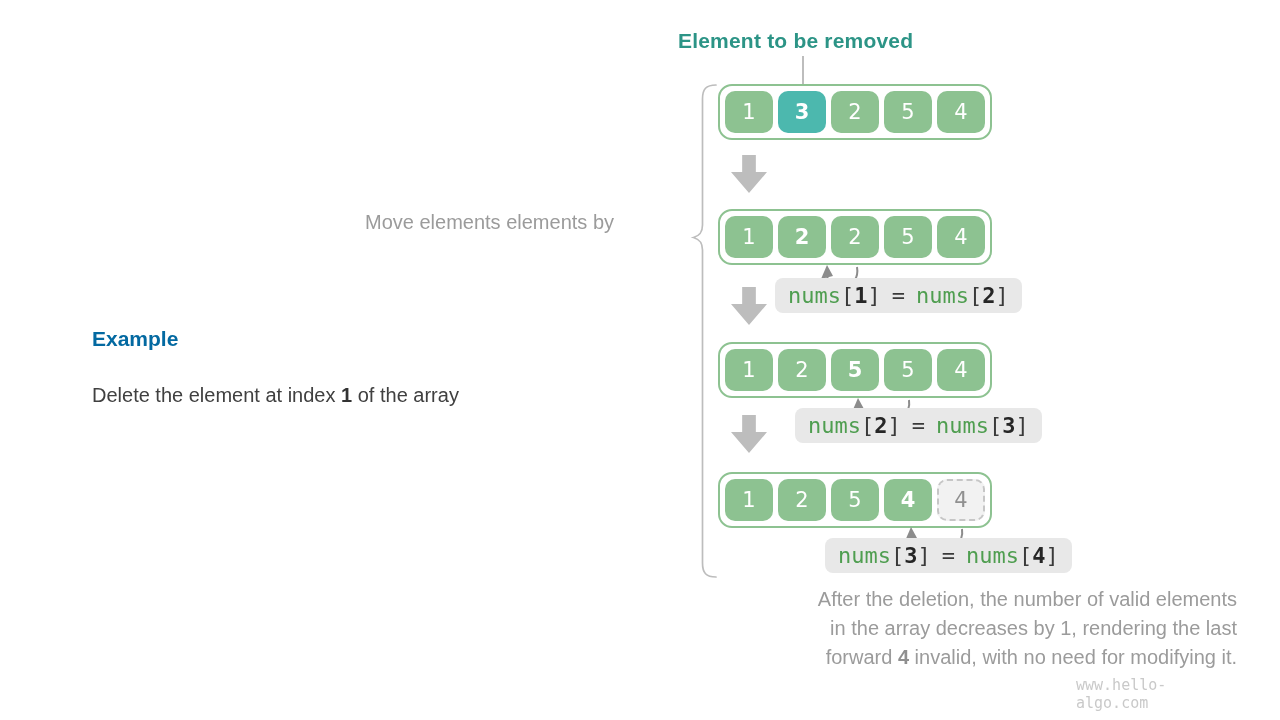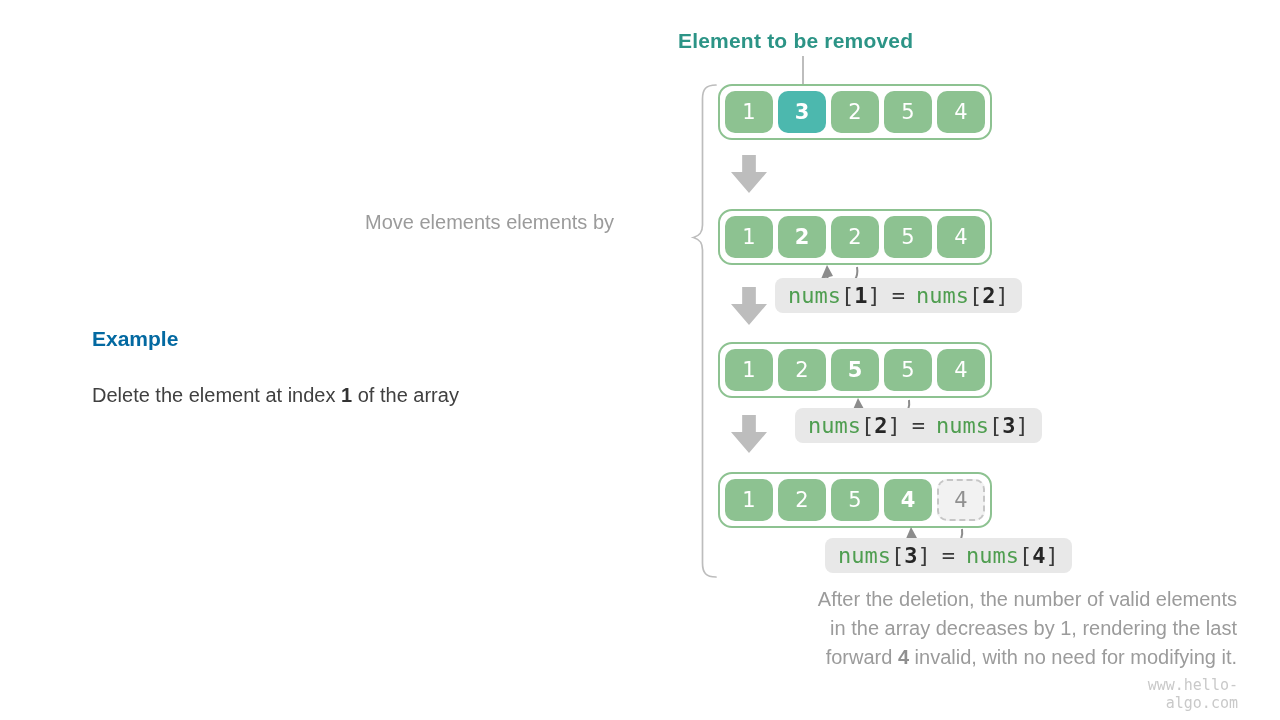--- a/index.html
+++ b/index.html
@@ -64,21 +64,21 @@
   #example-text{
     left:92px;top:368px;font-size:20px;color:#404040;margin-top:16px;
   }
   #example-text b{color:#333333;}
   #footer-note{
     left:697px;top:585px;font-size:20px;line-height:29px;color:#9b9b9b;width:540px;text-align:right;
   }
   #footer-note .ln{display:block;}
   #footer-note b{color:#8f8f8f;}
   #watermark{
-    left:1076px;top:676px;width:162px;text-align:right;
+    left:1076px;top:676px;width:162px;text-align:left;
     font-family:"DejaVu Sans Mono","Liberation Mono",monospace;
     font-size:15px;color:#c9c9c9;
   }
   svg{display:block;}
 </style>
 </head>
 <body>
 
 <div id="canvas">
 

